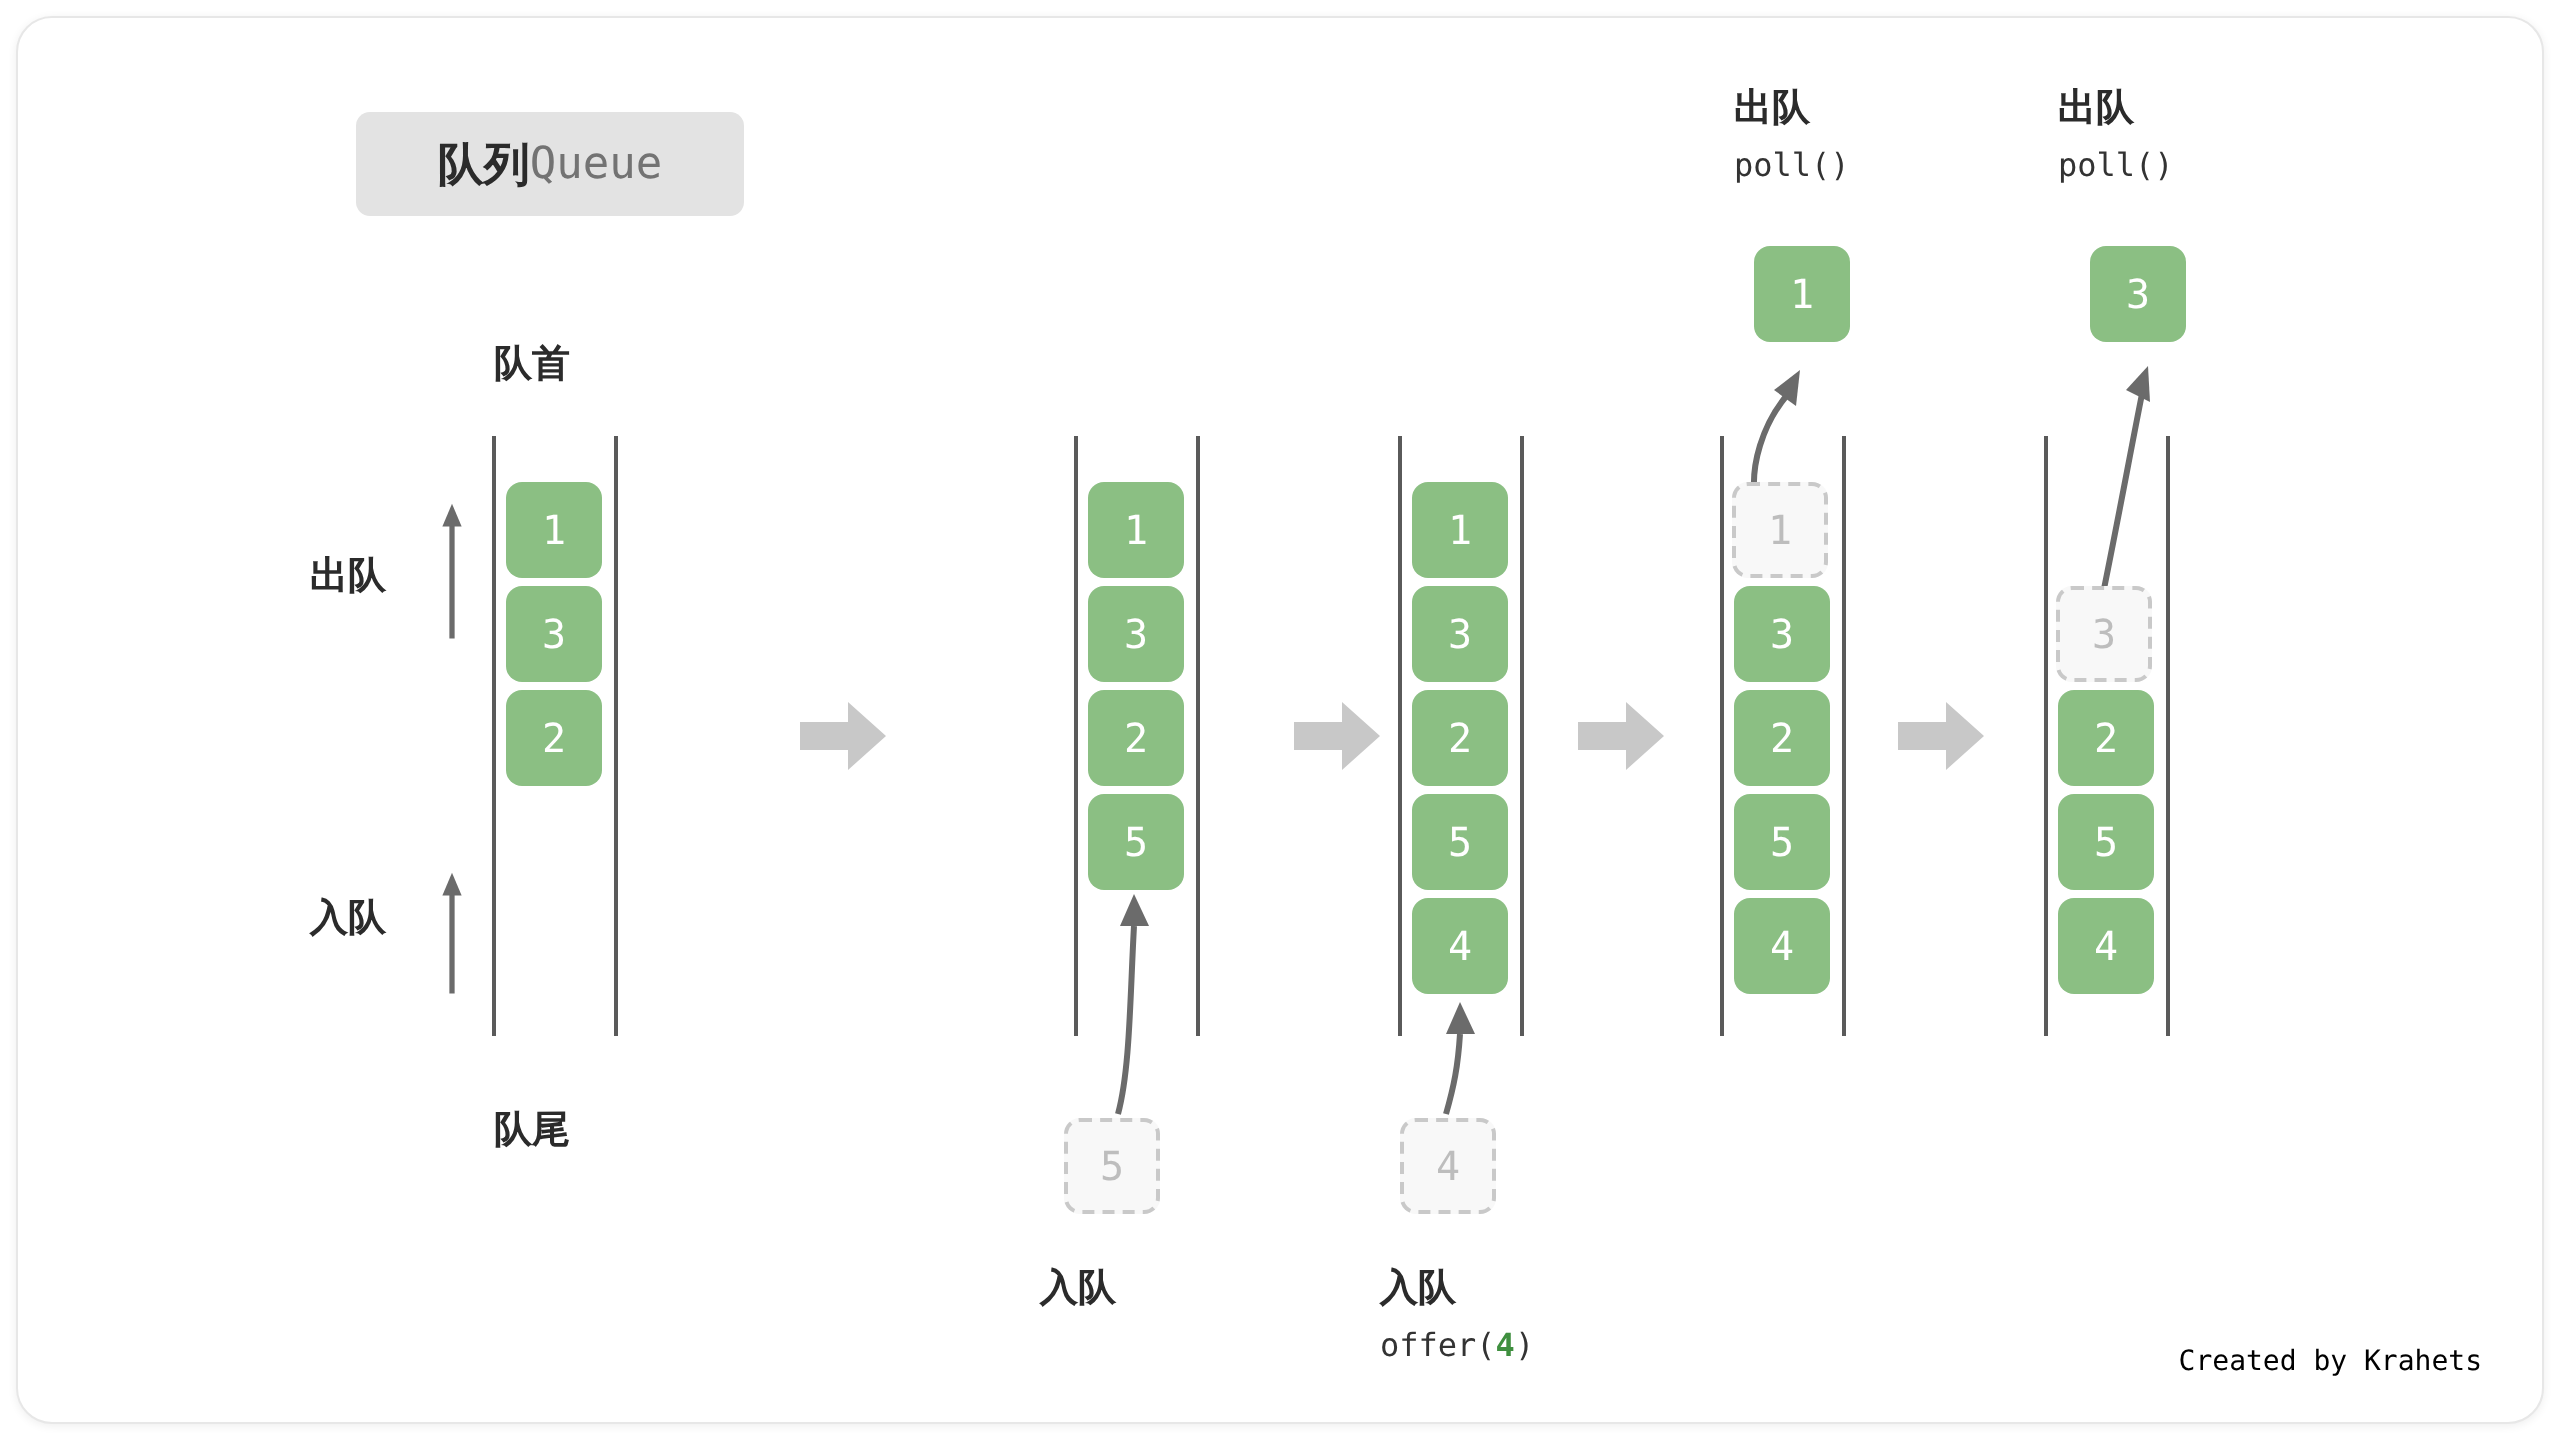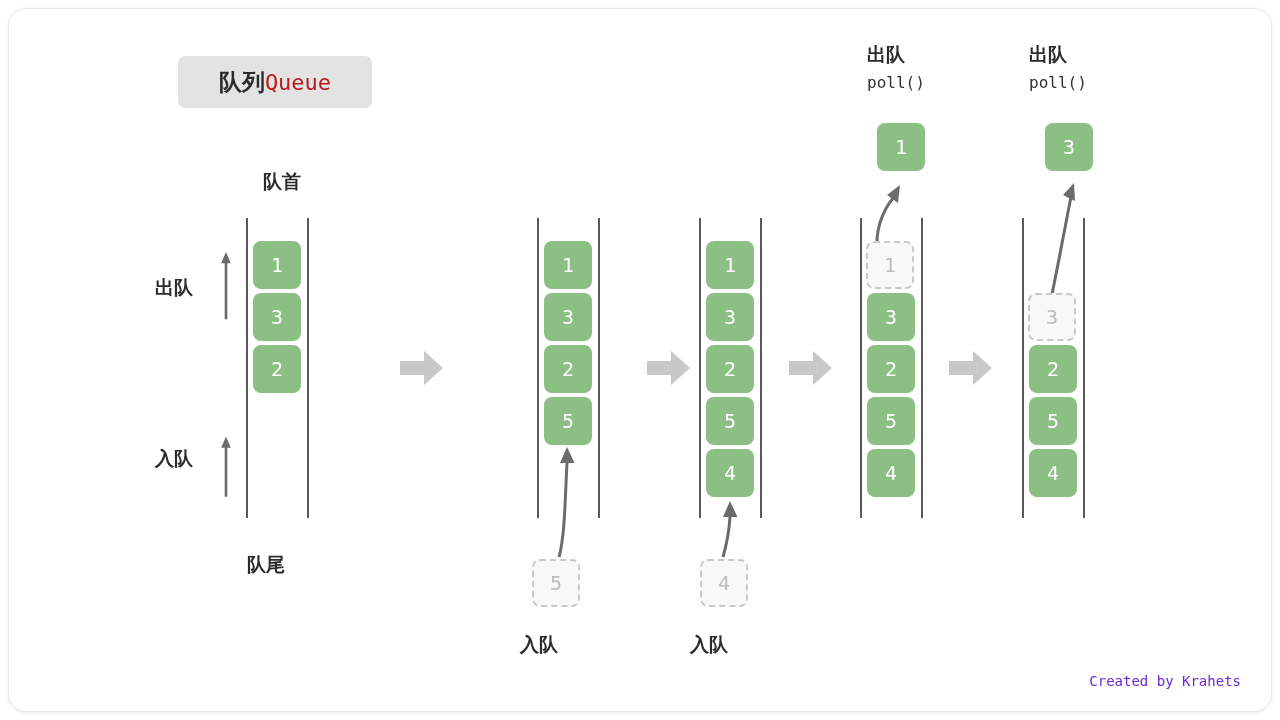--- a/index.html
+++ b/index.html
@@ -27,21 +27,21 @@
     width: 194px; height: 52px;
     background: #e3e3e3;
     border-radius: 7px;
     display: flex; align-items: center; justify-content: center;
   }
   #title-chip .cn {
     font-size: 23px; font-weight: bold; color: #2b2b2b;
     font-family: "DejaVu Sans", "Liberation Sans", sans-serif;
   }
   #title-chip .en {
-    font-size: 22px; color: #b91c1c;
+    font-size: 22px; color: #737373;
     font-family: "DejaVu Sans Mono", "Liberation Mono", monospace;
   }
 
   
   .cn-bold {
     font-size: 19px; font-weight: bold; color: #2b2b2b;
     font-family: "DejaVu Sans", "Liberation Sans", sans-serif;
     white-space: nowrap;
   }
   .op-label {
@@ -83,36 +83,36 @@
 
   
   .tick-arrow { width: 14px; }
 
   
   .poll-arrow { overflow: visible; }
 
   
   #credit {
     right: 30px; bottom: 22px;
-    font-size: 14px; color: #6d28d9;
+    font-size: 14px; color: #000000;
     font-family: "DejaVu Sans Mono", "Liberation Mono", monospace;
     white-space: nowrap;
   }
 </style>
 </head>
 <body>
 
 <div id="card">
 
   <div class="abs" id="title-chip">
     <span class="cn">队列</span>
     <span class="en">Queue</span>
   </div>
 
-  <div class="abs cn-bold" style="left:254px; top:160px;">队首</div>
+  <div class="abs cn-bold" style="left:238px; top:160px;">队首</div>
   <div class="abs cn-bold" style="left:238px; top:543px;">队尾</div>
 
   <div class="abs cn-bold" style="left:146px; top:266px;">出队</div>
   <svg class="abs tick-arrow" style="left:210px; top:237px;" width="16" height="80" viewBox="0 0 16 80">
     <line x1="8" y1="78" x2="8" y2="12" stroke="#6b6b6b" stroke-width="3"></line>
     <polygon points="8,1 2.5,14 13.5,14" fill="#6b6b6b"></polygon>
   </svg>
 
   <div class="abs cn-bold" style="left:146px; top:437px;">入队</div>
   <svg class="abs tick-arrow" style="left:210px; top:422px;" width="16" height="72" viewBox="0 0 16 72">
@@ -159,20 +159,21 @@
   <div class="abs cell filled" style="left:697px; top:336px;">2</div>
   <div class="abs cell filled" style="left:697px; top:388px;">5</div>
   <div class="abs cell filled" style="left:697px; top:440px;">4</div>
   <div class="abs cell ghost" style="left:691px; top:550px;">4</div>
   <svg class="abs poll-arrow" style="left:700px; top:486px;" width="40" height="64" viewBox="0 0 40 64">
     <path d="M14,62 C18,48 20,38 21,22" stroke="#6b6b6b" stroke-width="3" fill="none"></path>
     <polygon points="21,6 14,22 28.5,22" fill="#6b6b6b"></polygon>
   </svg>
   <div class="abs op-label" style="left:681px; top:620px; width:120px; text-align:left;">
     <span class="cn">入队</span>
+    <span class="code"><span>offer(</span><span class="num">4</span><span>)</span></span>
   </div>
 
   <svg class="abs step-arrow" style="left:780px; top:340px;" viewBox="0 0 44 38">
     <polygon points="0,12 24,12 24,2 43,19 24,36 24,26 0,26" fill="#c8c8c8"></polygon>
   </svg>
 
   <div class="abs op-label" style="left:858px; top:30px; width:120px; text-align:left;">
     <span class="cn">出队</span>
     <span class="code">poll()</span>
   </div>

